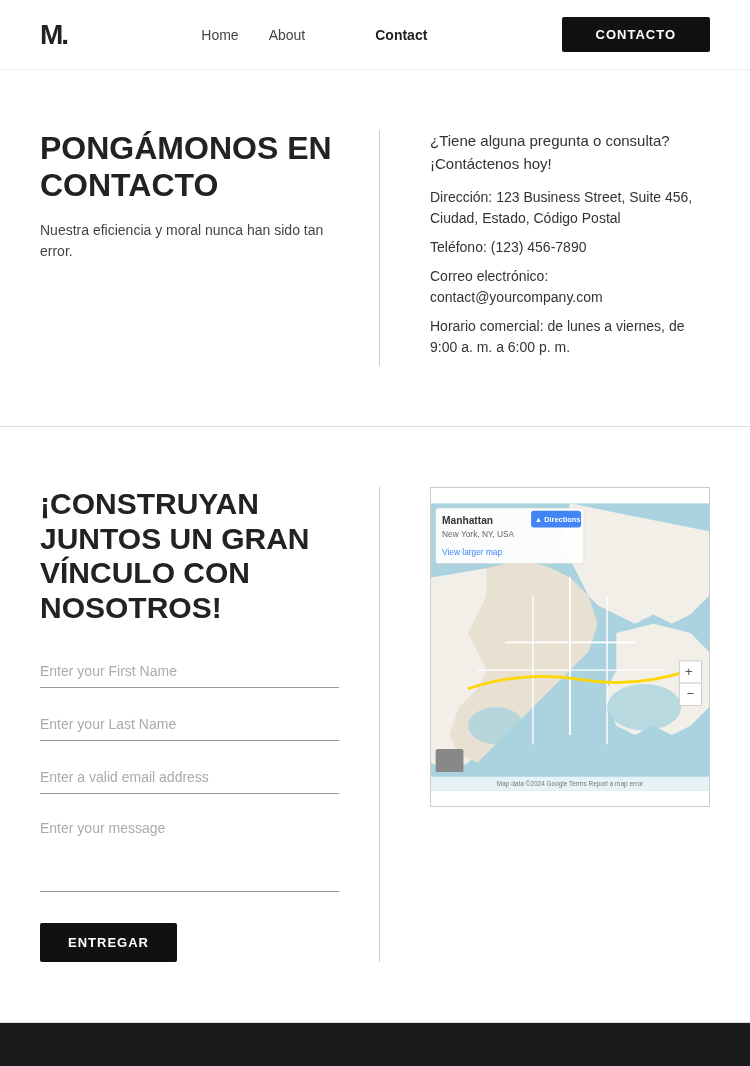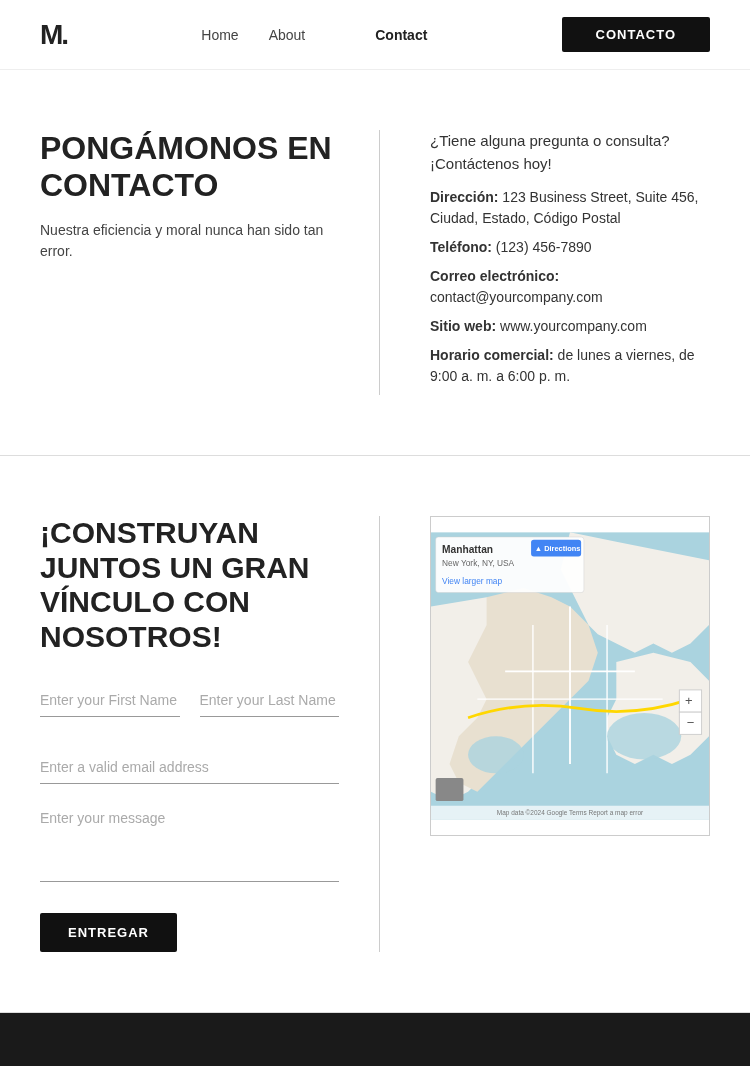--- a/index.html
+++ b/index.html
@@ -21,30 +21,30 @@
     .section-contact-info {
       display: flex; padding: 60px 40px;
       border-bottom: 1px solid #ddd;
     }
     .section-left { flex: 0 0 340px; padding-right: 44px; border-right: 1px solid #ccc; }
     .section-right { flex: 1; padding-left: 50px; }
     .main-heading { font-size: 32px; font-weight: 900; text-transform: uppercase; line-height: 1.15; margin-bottom: 16px; }
     .sub-text { font-size: 14px; color: #444; line-height: 1.5; }
     .contact-intro { font-size: 15px; color: #333; margin-bottom: 12px; line-height: 1.5; }
     .contact-detail { margin-bottom: 8px; font-size: 14px; line-height: 1.5; color: #333; }
-    .contact-detail strong { font-weight: 700; }
+    .contact-detail strong { font-weight: 400; }
 
     
     .section-form-map {
       display: flex; padding: 60px 40px;
       border-bottom: 1px solid #ddd;
     }
     .form-left { flex: 0 0 340px; padding-right: 40px; border-right: 1px solid #ccc; }
     .form-heading { font-size: 30px; font-weight: 900; text-transform: uppercase; line-height: 1.15; margin-bottom: 30px; }
-    .form-row { display: flex; gap: 20px; margin-bottom: 34px; }
+    .form-row { display: flex; gap: 20px; margin-bottom: 20px; flex-direction: column; }
     .form-input {
       width: 100%; border: none; border-bottom: 1px solid #999;
       padding: 8px 0; font-size: 14px; color: #888; outline: none; background: transparent;
     }
     .form-input::placeholder { color: #aaa; }
     .form-textarea {
       width: 100%; border: none; border-bottom: 1px solid #999;
       padding: 8px 0; font-size: 14px; color: #888; outline: none; background: transparent;
       resize: none; height: 80px; font-family: inherit;
     }
@@ -92,24 +92,20 @@
       <strong>Dirección:</strong>
       <span>123 Business Street, Suite 456, Ciudad, Estado, Código Postal</span>
     </p>
     <p class="contact-detail">
       <strong>Teléfono:</strong>
       <span>(123) 456-7890</span>
     </p>
     <p class="contact-detail">
       <strong>Correo electrónico:</strong>
       <span>contact@yourcompany.com</span>
-    </p>
-    <p class="contact-detail">
-      <strong>Sitio web:</strong>
-      <span>www.yourcompany.com</span>
     </p>
     <p class="contact-detail">
       <strong>Horario comercial:</strong>
       <span>de lunes a viernes, de 9:00 a. m. a 6:00 p. m.</span>
     </p>
   </div>
 </div>
 
 <div class="section-form-map">
   <div class="form-left">

